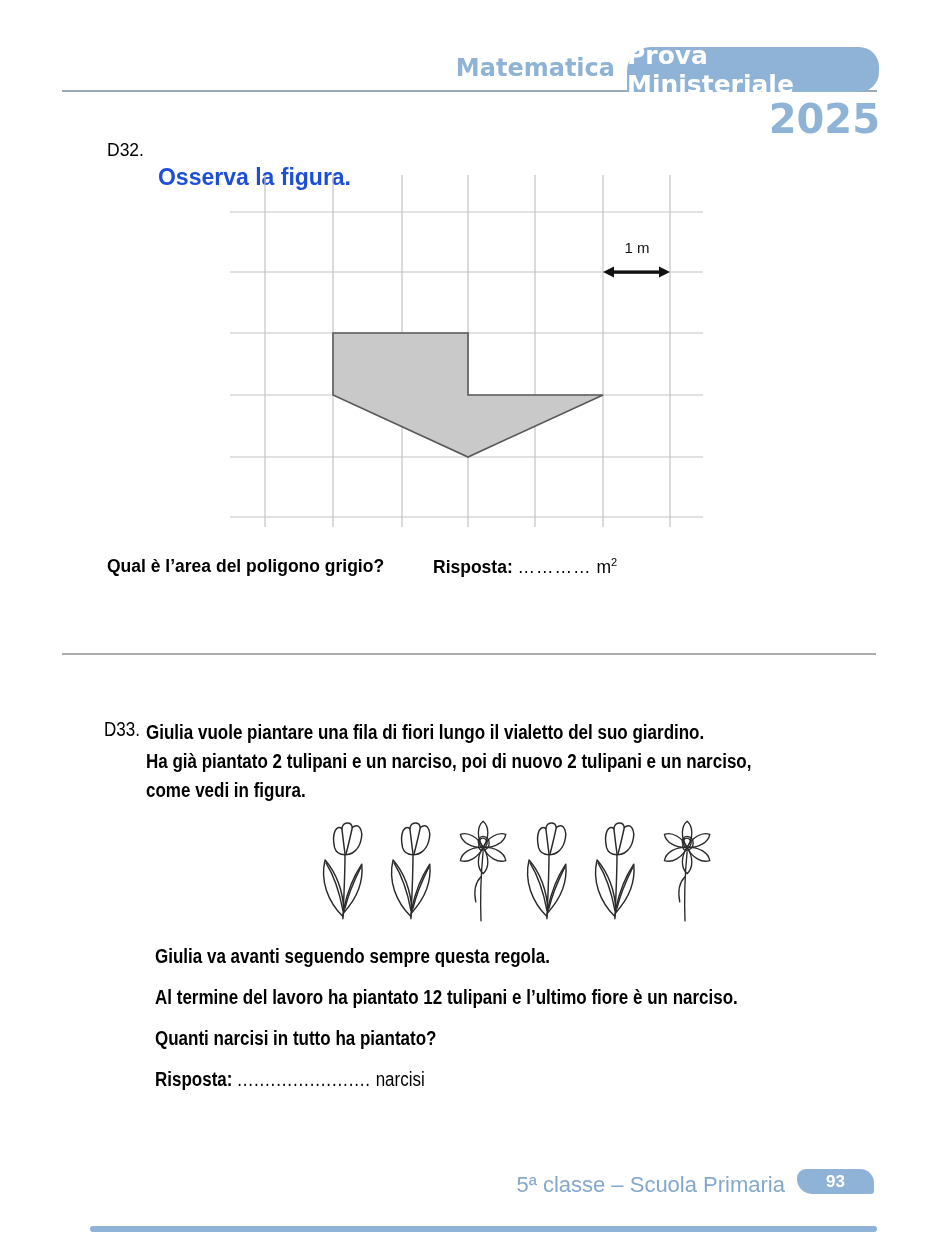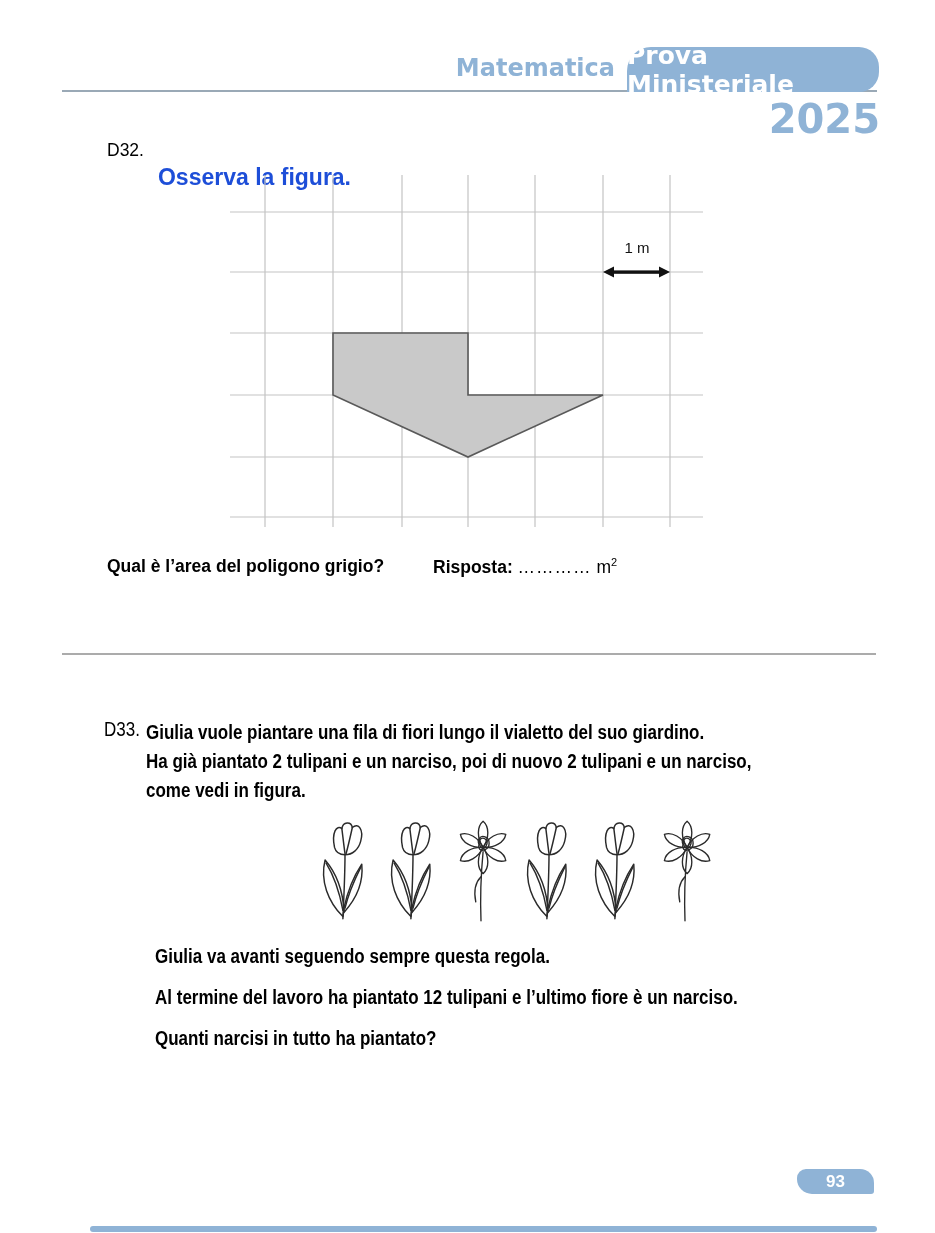--- a/index.html
+++ b/index.html
@@ -142,21 +142,29 @@
         </svg></div>
       <div class="flower"><svg viewBox="0 0 60 105" width="64" height="110">
           <use href="#sym-narcissus"></use>
         </svg></div>
     </div>
 
   <div class="statement s1"><span class="cond">Giulia va avanti seguendo sempre questa regola.</span></div>
   <div class="statement s2"><span class="cond">Al termine del lavoro ha piantato 12 tulipani e l’ultimo fiore è un narciso.</span></div>
   <div class="statement s3"><span class="cond">Quanti narcisi in tutto ha piantato?</span></div>
 
+  <div class="d33-answer">
+    <span class="cond">
+      <span class="lbl">Risposta:</span>
+      <span class="plain dots">........................</span>
+      <span class="plain">narcisi</span>
+    </span>
+  </div>
 
+  <div class="footer-label">5ª classe – Scuola Primaria</div>
   <div class="page-badge">93</div>
   <div class="bottom-bar"></div>
 
   <svg class="hidden-defs" aria-hidden="true">
     <defs>
       <symbol id="sym-tulip" viewBox="0 0 60 105">
         <g fill="none" stroke="#2b2b2b" stroke-width="1.4" stroke-linecap="round" stroke-linejoin="round">
           <path d="M20,30 C17,16 22,8 27,12 C28,5 36,5 37,11 C43,6 48,13 45,24 C43,32 37,37 30,37 C24,37 21,34 20,30 Z"></path>
           <path d="M27,12 C28,20 29,29 30,36"></path>
           <path d="M37,11 C35,20 33,29 31,36"></path>

